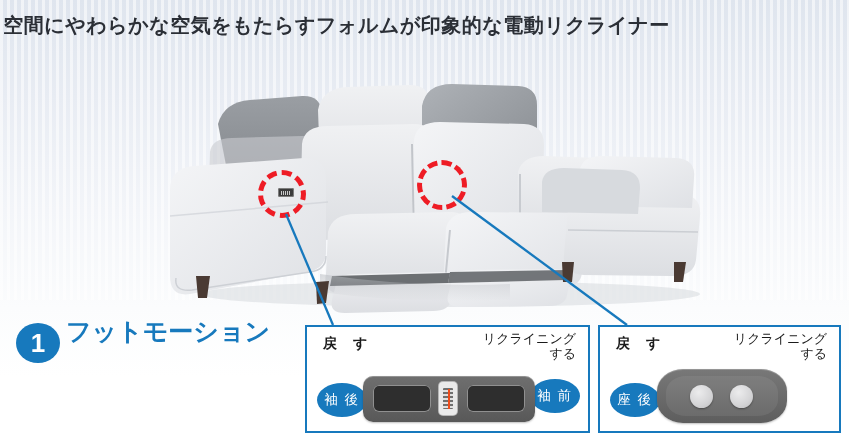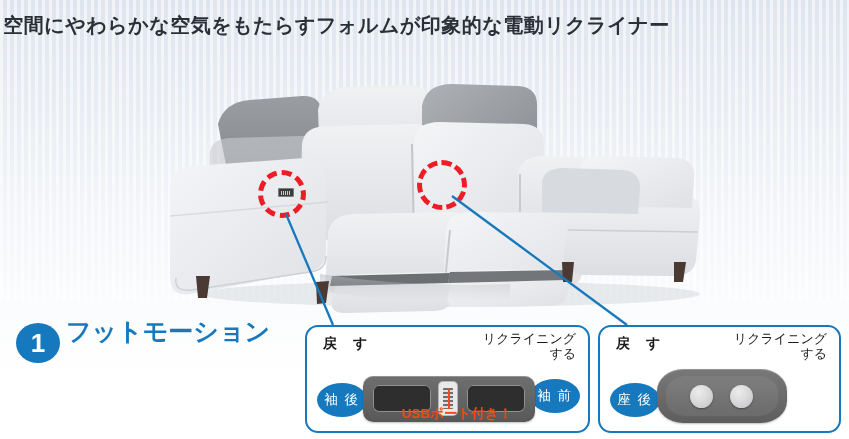--- a/index.html
+++ b/index.html
@@ -68,21 +68,21 @@
     letter-spacing:0px;white-space:nowrap;
   }
   .sub-plain{
     position:absolute;left:52px;top:96px;font-size:12.5px;color:#2b2b2b;
     letter-spacing:0px;white-space:nowrap;
   }
 
   
   .panel{
     position:absolute;top:325px;height:108px;box-sizing:border-box;
-    border:2px solid #1779bd;border-radius:13px;background:#ffffff;
+    border:2px solid #1779bd;border-radius:0;background:#ffffff;
   }
   #panel-1{left:305px;width:285px;}
   #panel-2{left:598px;width:243px;}
 
   .lbl-return{
     position:absolute;left:16px;top:8px;font-size:14px;font-weight:bold;color:#1b1b1b;
     letter-spacing:6px;white-space:nowrap;
   }
   .lbl-recline{
     position:absolute;right:12px;top:4px;font-size:13px;font-weight:normal;color:#1b1b1b;
@@ -253,21 +253,20 @@
 
     <div class="remote1">
       <div class="btn-dark b1"></div>
       <div class="usb-slot"></div>
       <div class="btn-dark b2"></div>
     </div>
 
     <svg id="usb-pointer">
       <line x1="142" y1="82" x2="142" y2="62" stroke="#ef4b18" stroke-width="2"></line>
     </svg>
-    <div class="usb-note">USBポート付き！</div>
   </div>
 
   <div class="panel" id="panel-2">
     <div class="lbl-return">戻 す</div>
     <div class="lbl-recline">
       <div>リクライニング</div>
       <div>する</div>
     </div>
 
     <div class="pill left">座 後</div>

